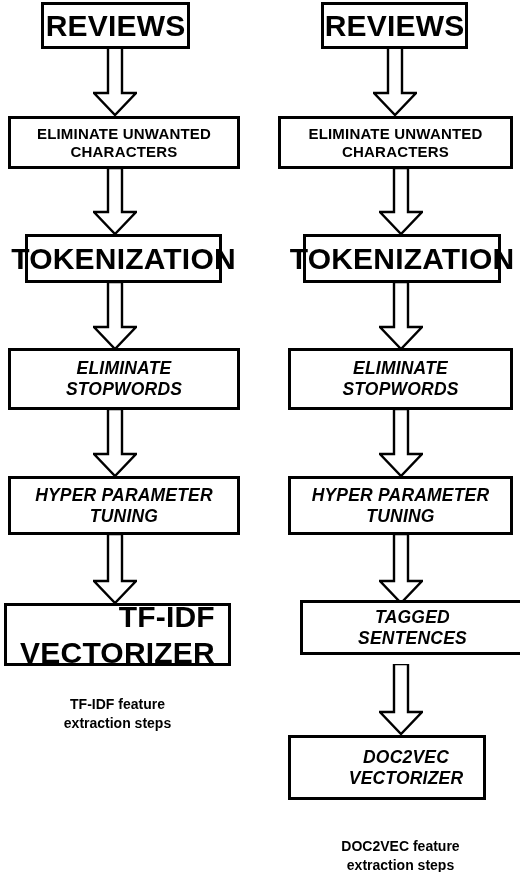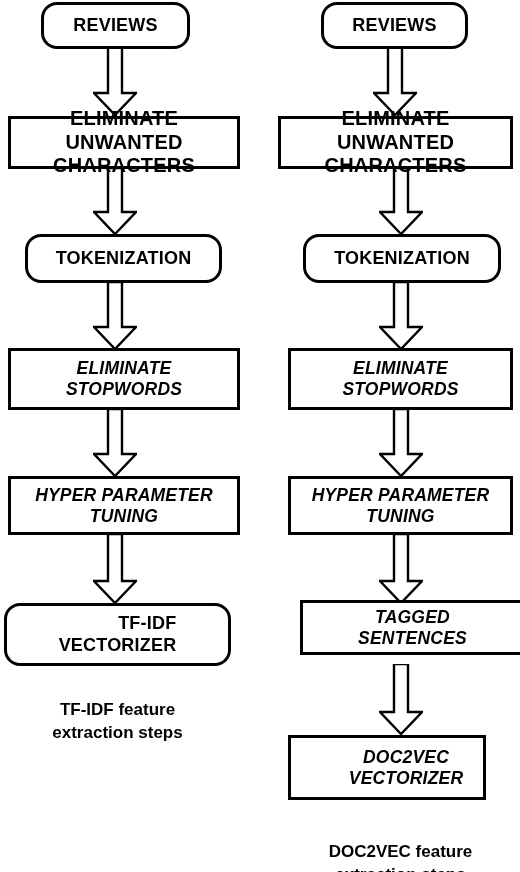--- a/index.html
+++ b/index.html
@@ -39,30 +39,30 @@
     line-height: 1.18;
     z-index: 3;
   }
   .node .label {
     display: block;
     padding: 0 4px;
     white-space: pre-line;
   }
 
   
-  .fs-lg  { font-size: 18px; border-radius: 16px; }
+  .fs-lg  { font-size: 30px; }
   .fs-md  { font-size: 17.5px; font-style: italic; }
-  .fs-sm  { font-size: 20px; }
+  .fs-sm  { font-size: 15px; }
 
   
   .caption {
     position: absolute;
     text-align: center;
     font-weight: bold;
-    font-size: 17px;
+    font-size: 14px;
     line-height: 1.35;
     white-space: pre-line;
     z-index: 3;
   }
 
   
   .arrow {
     position: absolute;
     z-index: 2;
   }

